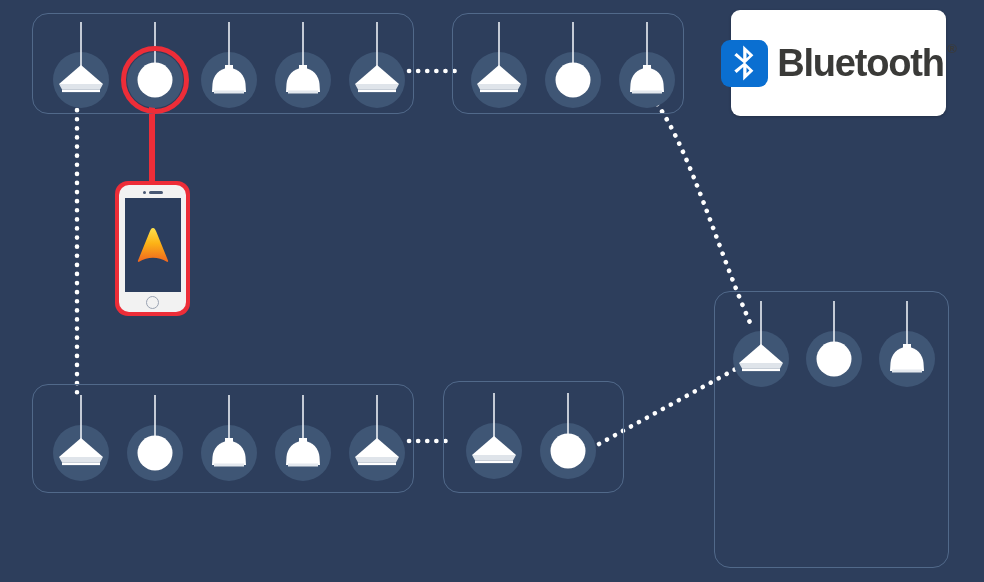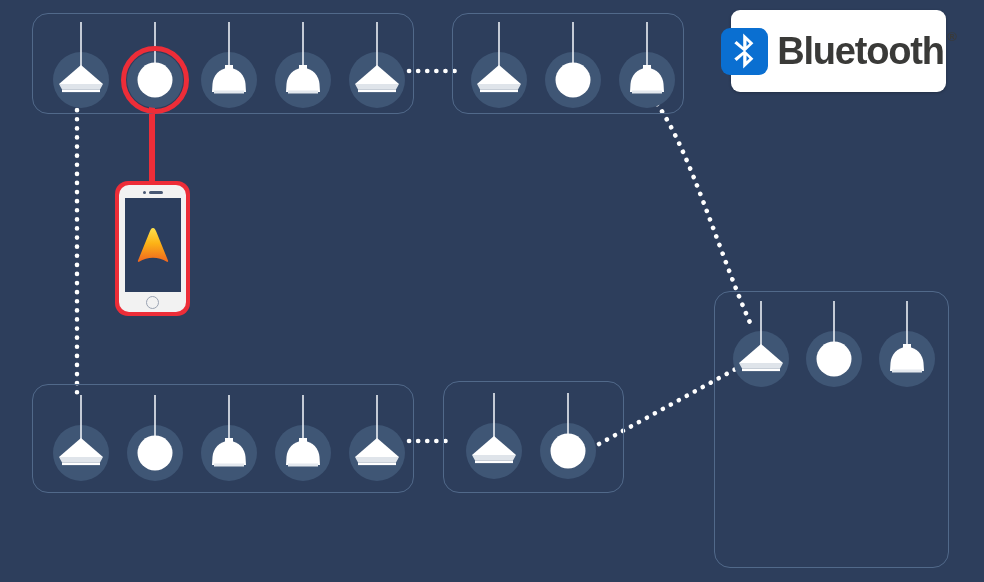--- a/index.html
+++ b/index.html
@@ -11,21 +11,21 @@
     overflow:hidden;
     position:relative;
   }
   #stage{position:absolute;left:0;top:0;width:984px;height:582px;}
   #svg-layer{position:absolute;left:0;top:0;width:984px;height:582px;}
 
   
   .bt-card{
     position:absolute;
     left:731px;top:10px;
-    width:215px;height:82px;
+    width:215px;height:106px;
     background:#ffffff;
     border-radius:9px;
     display:flex;align-items:center;justify-content:center;
     gap:9px;
     box-shadow:0 1px 3px rgba(0,0,0,.25);
   }
   .bt-rune{
     width:47px;height:47px;
     background:#0a6fd1;
     border-radius:9px;

